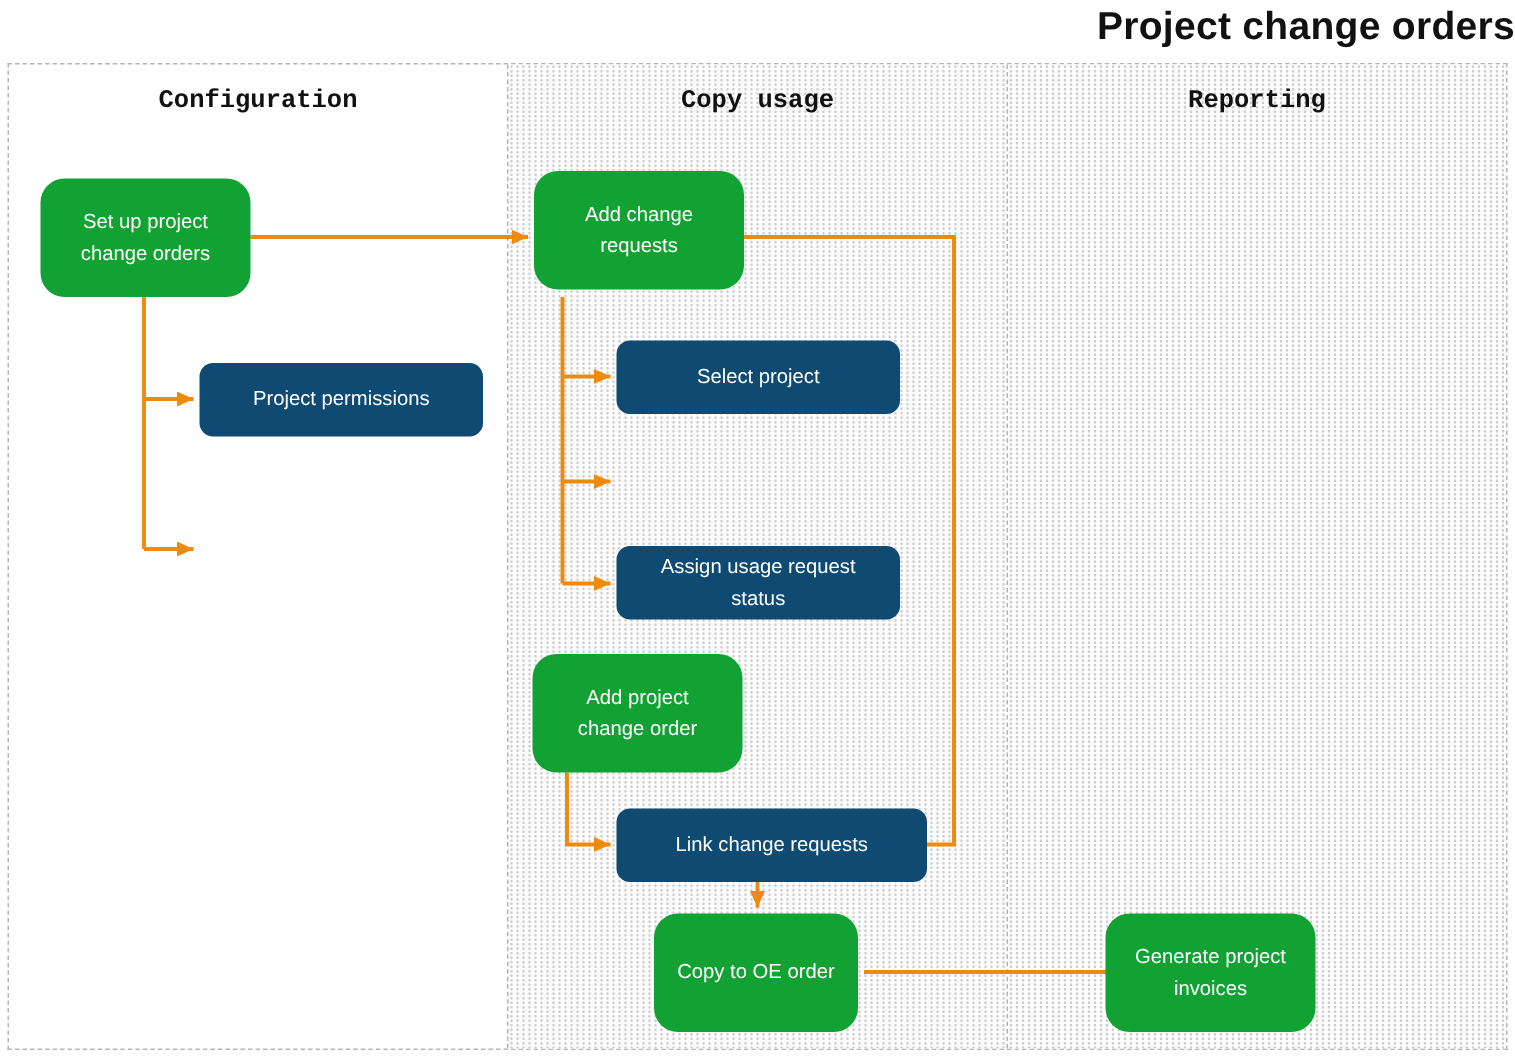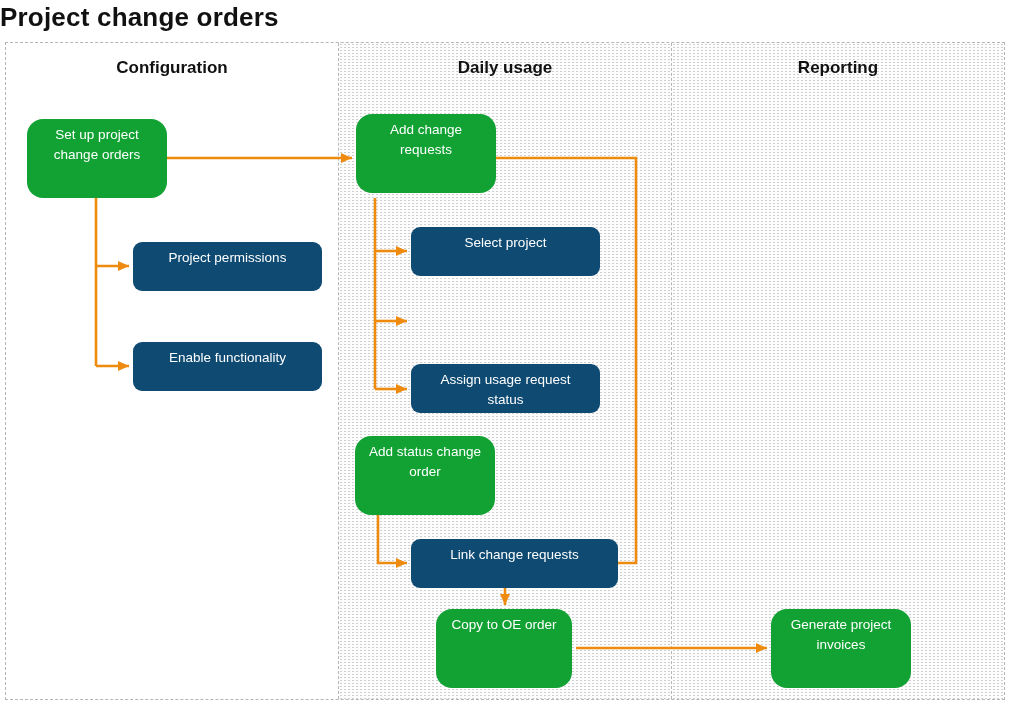--- a/index.html
+++ b/index.html
@@ -18,33 +18,34 @@
     position:relative;
     width:1010px;
     height:709px;
     background:#ffffff;
     overflow:hidden;
   }
   .title{
     position:absolute;
     top:2px;left:0;
     width:100%;
-    text-align:left;
+    text-align:right;
     font-size:26px;
     font-weight:bold;
     color:var(--text-dark);
     letter-spacing:0.2px;
   }
   .board{
     position:absolute;
     left:5px;top:42px;
     width:1000px;height:658px;
     display:flex;
     border:1px dashed var(--border);
     z-index:0;
+    font-family:Liberation Mono, monospace;
   }
   .col{flex:1 1 0;position:relative;}
   .col + .col{border-left:1px dashed var(--border);}
   .col.dotted{
     background-color:#fdfdfd;
     background-image:radial-gradient(circle, var(--dot) 0.9px, transparent 1.05px);
     background-size:4px 3px;
   }
   .col-header{
     padding-top:15px;
@@ -67,21 +68,21 @@
     stroke-linejoin:miter;
   }
   .connectors .ah{
     fill:var(--orange);
     stroke:none;
   }
   .node{
     position:absolute;
     z-index:2;
     display:flex;
-    align-items:flex-start;
+    align-items:center;
     justify-content:center;
     text-align:center;
     color:var(--text-light);
     font-size:13.5px;
     line-height:1.5;
     padding:6px 12px;
   }
   .node.green{
     background:var(--green);
     border-radius:16px;
@@ -96,21 +97,21 @@
 
 <div class="stage">
 
   <div class="title">Project change orders</div>
 
   <div class="board">
     <div class="col">
       <div class="col-header">Configuration</div>
     </div>
     <div class="col dotted">
-      <div class="col-header">Daily usage</div>
+      <div class="col-header">Copy usage</div>
     </div>
     <div class="col dotted">
       <div class="col-header">Reporting</div>
     </div>
   </div>
 
   <svg class="connectors" viewBox="0 0 1010 709" xmlns="http://www.w3.org/2000/svg">
     <defs>
       <marker id="ah" markerUnits="userSpaceOnUse" markerWidth="14" markerHeight="12" refX="11" refY="5" orient="auto">
         <path class="ah" d="M0,0 L11,5 L0,10 Z"></path>
@@ -131,46 +132,43 @@
   </svg>
 
   <div class="node green" style="left:27px;top:119px;width:140px;height:79px">
     <span>Set up project change orders</span>
   </div>
 
   <div class="node blue" style="left:133px;top:242px;width:189px;height:49px">
     <span>Project permissions</span>
   </div>
 
-  <div class="node blue" style="left:133px;top:342px;width:189px;height:49px">
-    <span>Enable functionality</span>
-  </div>
 
   <div class="node green" style="left:356px;top:114px;width:140px;height:79px">
     <span>Add change requests</span>
   </div>
 
   <div class="node blue" style="left:411px;top:227px;width:189px;height:49px">
     <span>Select project</span>
   </div>
 
 
   <div class="node blue" style="left:411px;top:364px;width:189px;height:49px">
     <span>Assign usage request status</span>
   </div>
 
   <div class="node green" style="left:355px;top:436px;width:140px;height:79px">
-    <span>Add status change order</span>
+    <span>Add project change order</span>
   </div>
 
   <div class="node blue" style="left:411px;top:539px;width:207px;height:49px">
     <span>Link change requests</span>
   </div>
 
   <div class="node green" style="left:436px;top:609px;width:136px;height:79px">
     <span>Copy to OE order</span>
   </div>
 
-  <div class="node green" style="left:771px;top:609px;width:140px;height:79px">
+  <div class="node green" style="left:737px;top:609px;width:140px;height:79px">
     <span>Generate project invoices</span>
   </div>
 
 </div>
 
 </body></html>

